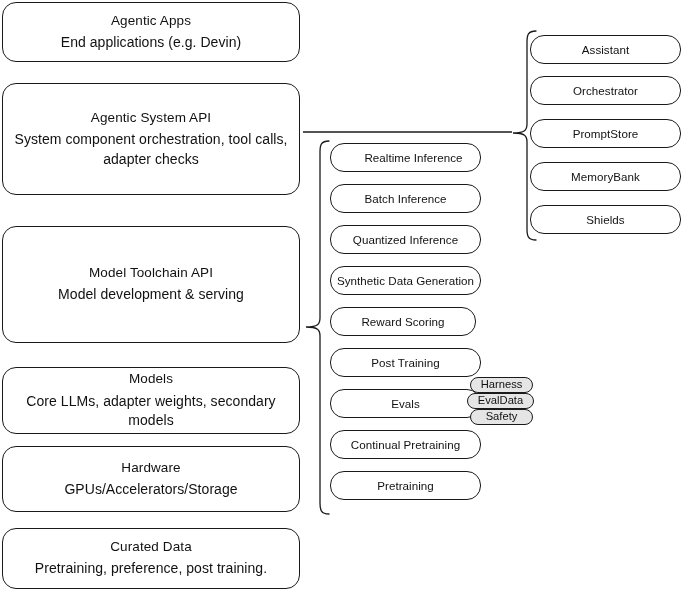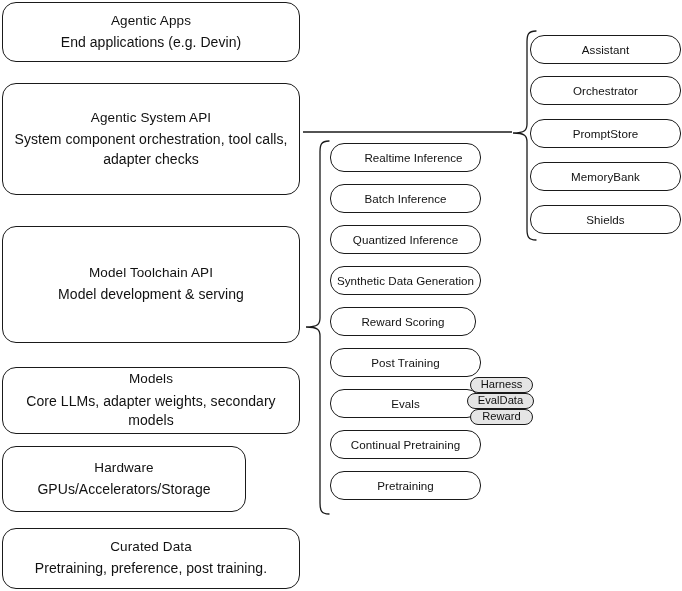--- a/index.html
+++ b/index.html
@@ -136,21 +136,21 @@
   <div class="layer-box" style="left:2px; top:226px; width:298px; height:117px;">
     <div class="layer-title">Model Toolchain API</div>
     <div class="layer-sub">Model development &amp; serving</div>
   </div>
 
   <div class="layer-box" style="left:2px; top:367px; width:298px; height:67px;">
     <div class="layer-title">Models</div>
     <div class="layer-sub">Core LLMs, adapter weights, secondary models</div>
   </div>
 
-  <div class="layer-box" style="left:2px; top:446px; width:244px; height:66px;">
+  <div class="layer-box" style="left:2px; top:446px; width:298px; height:66px;">
     <div class="layer-title">Hardware</div>
     <div class="layer-sub">GPUs/Accelerators/Storage</div>
   </div>
 
   <div class="layer-box" style="left:2px; top:528px; width:298px; height:61px;">
     <div class="layer-title">Curated Data</div>
     <div class="layer-sub">Pretraining, preference, post training.</div>
   </div>
 
   <div class="item-box" style="left:330px; top:143px; width:151px; height:29px;padding-left:16px;">
@@ -181,21 +181,21 @@
     <span class="item-label">Pretraining</span>
   </div>
 
   <div class="chip" style="left:470px; top:377px; width:63px; height:16px;">
     <span class="chip-label">Harness</span>
   </div>
   <div class="chip" style="left:467px; top:393px; width:67px; height:16px;">
     <span class="chip-label">EvalData</span>
   </div>
   <div class="chip" style="left:470px; top:409px; width:63px; height:16px;">
-    <span class="chip-label">Reward</span>
+    <span class="chip-label">Safety</span>
   </div>
 
   <div class="item-box" style="left:530px; top:35px; width:151px; height:29px;">
     <span class="item-label">Assistant</span>
   </div>
   <div class="item-box" style="left:530px; top:76px; width:151px; height:29px;">
     <span class="item-label">Orchestrator</span>
   </div>
   <div class="item-box" style="left:530px; top:119px; width:151px; height:29px;">
     <span class="item-label">PromptStore</span>

